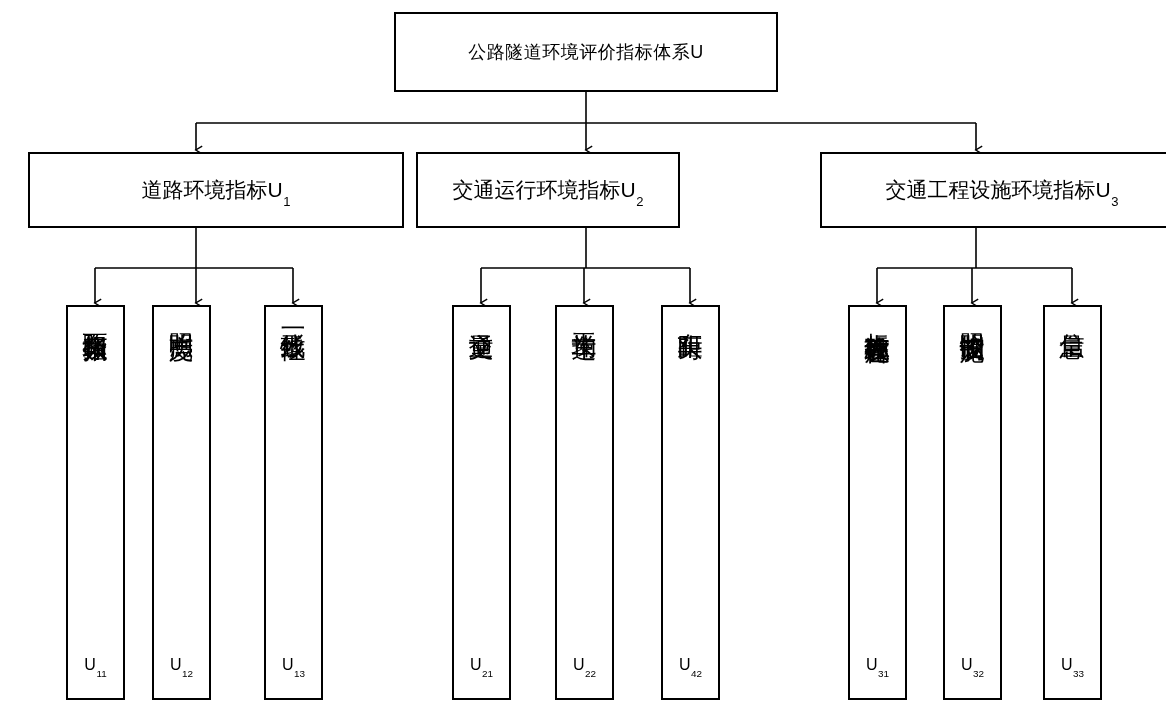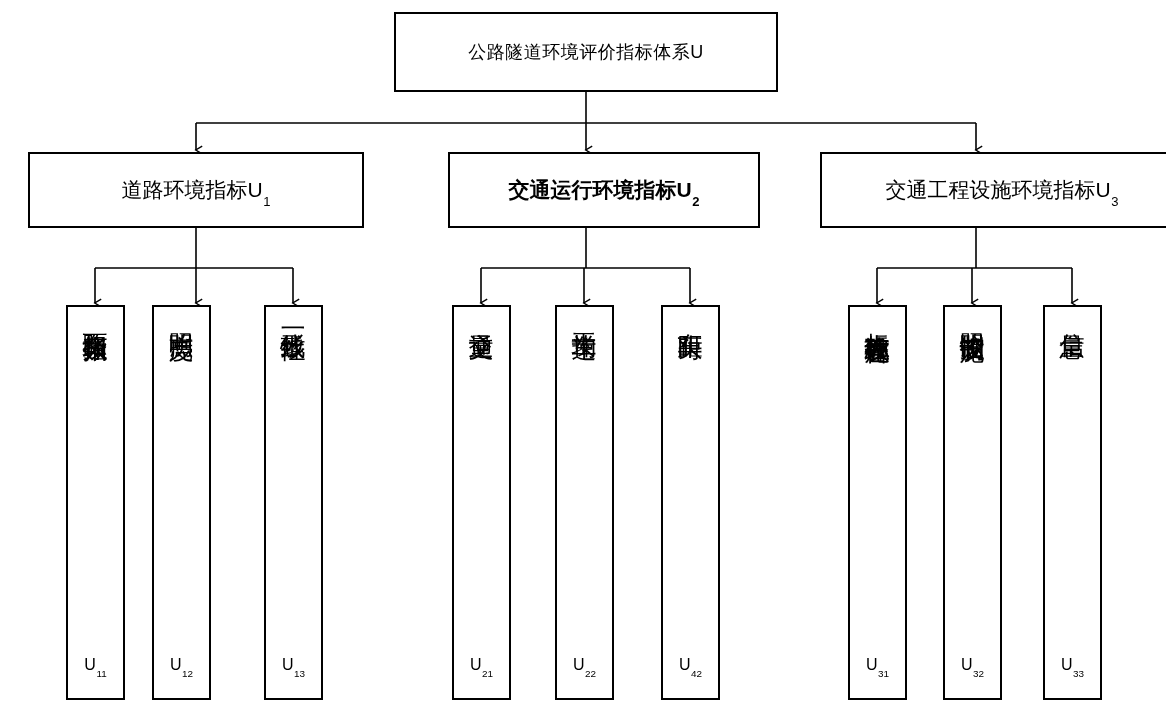--- a/index.html
+++ b/index.html
@@ -37,22 +37,22 @@
     width:384px; height:80px;
     font-size:18px;
     letter-spacing:0.5px;
   }
   
   .node-l2{
     top:152px;
     height:76px;
     font-size:21px;
   }
-  .node-l2.g1{ left:28px;  width:336px; }
-  .node-l2.g2{ left:448px; width:312px;font-weight:bold; }
+  .node-l2.g1{ left:28px;  width:376px; }
+  .node-l2.g2{ left:416px; width:264px; }
   .node-l2.g3{ left:820px; width:364px; }
 
   .sub{
     font-size:0.62em;
     vertical-align:sub;
     line-height:1;
     position:relative;
     top:0.30em;
     margin-left:0.5px;
   }

